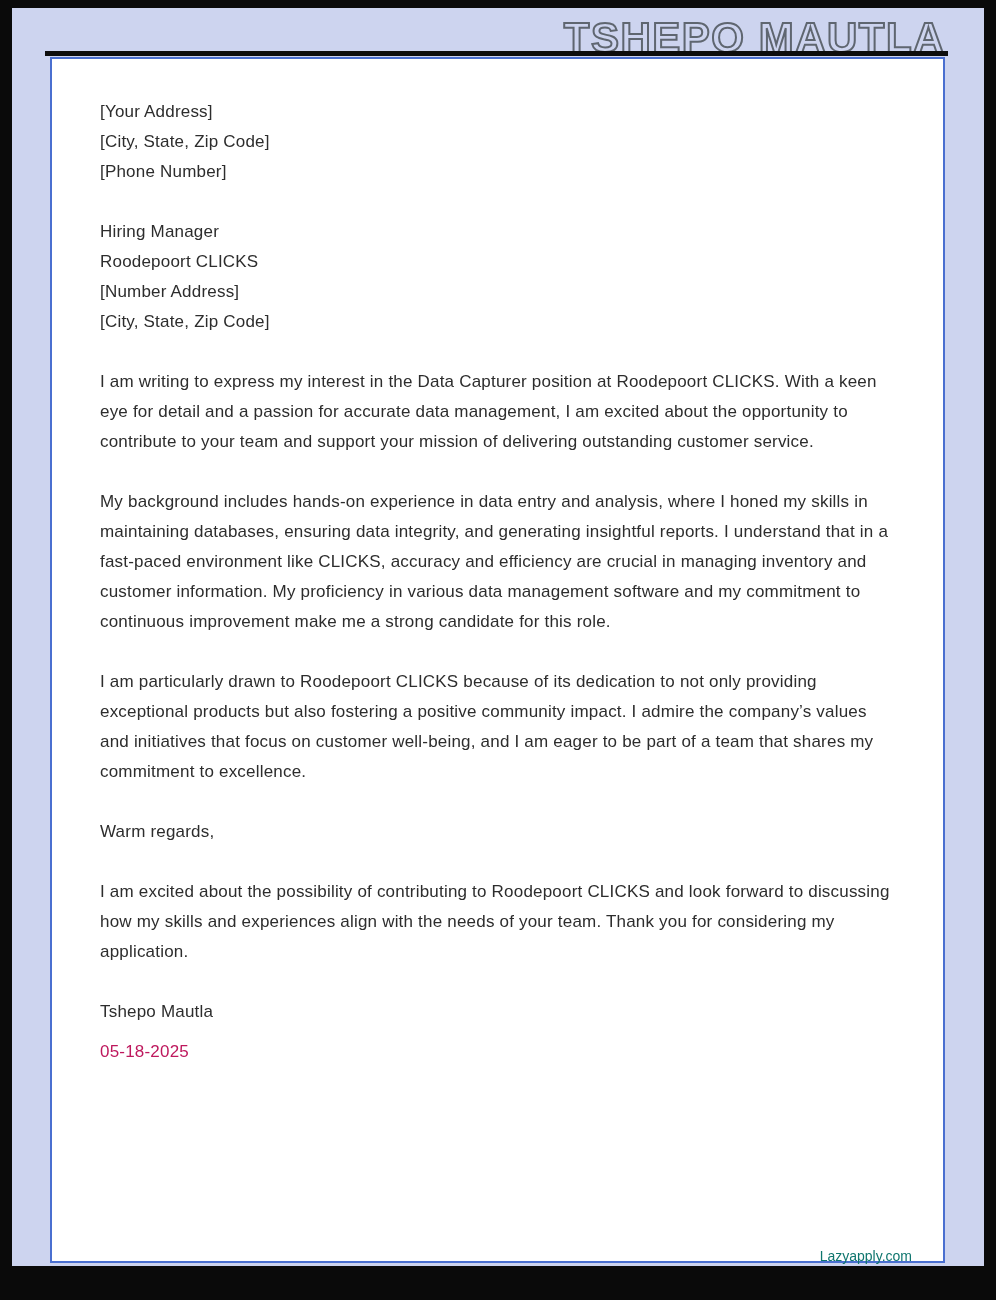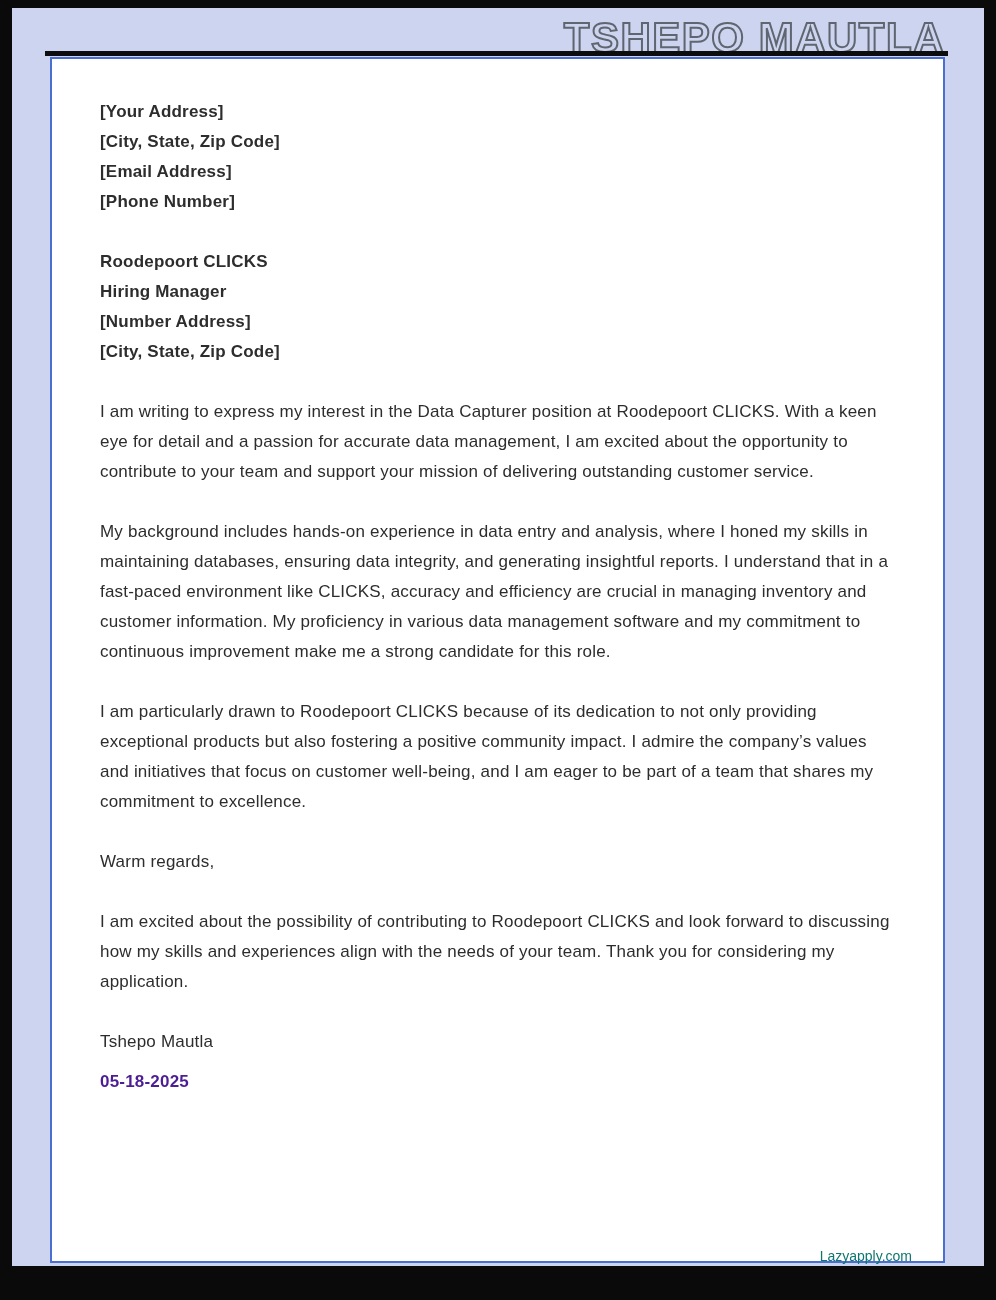--- a/index.html
+++ b/index.html
@@ -45,24 +45,24 @@
     overflow: hidden;
   }
 
   .page, .page p, .page .line {
     font-size: 17px;
     line-height: 30px;
     color: #2d2d2d;
     letter-spacing: 0.2px;
   }
 
-  .block { margin-bottom: 30px; font-weight: bold; }
+  .block { margin-bottom: 30px; }
   .page p { margin-bottom: 30px; }
   .page p.signature-name { margin-bottom: 10px; }
-  .page p.date { color: #4c1d95; margin-bottom: 0; font-weight: bold; }
+  .page p.date { color: #be185d; margin-bottom: 0; }
 
   .watermark {
     position: absolute;
     top: 1240px; right: 72px;
     font-size: 14px;
     line-height: 16px;
     color: #0f766e;
   }
 </style>
 </head>
@@ -72,27 +72,26 @@
 
   <div class="header-name">TSHEPO MAUTLA</div>
 
   <div class="divider"></div>
 
   <div class="page">
 
     <div class="block">
       <div class="line">[Your Address]</div>
       <div class="line">[City, State, Zip Code]</div>
-      <div class="line">[Email Address]</div>
       <div class="line">[Phone Number]</div>
     </div>
 
     <div class="block">
+      <div class="line">Hiring Manager</div>
       <div class="line">Roodepoort CLICKS</div>
-      <div class="line">Hiring Manager</div>
       <div class="line">[Number Address]</div>
       <div class="line">[City, State, Zip Code]</div>
     </div>
 
 
     <p>I am writing to express my interest in the Data Capturer position at Roodepoort CLICKS. With a keen eye for detail and a passion for accurate data management, I am excited about the opportunity to contribute to your team and support your mission of delivering outstanding customer service.</p>
     <p>My background includes hands-on experience in data entry and analysis, where I honed my skills in maintaining databases, ensuring data integrity, and generating insightful reports. I understand that in a fast-paced environment like CLICKS, accuracy and efficiency are crucial in managing inventory and customer information. My proficiency in various data management software and my commitment to continuous improvement make me a strong candidate for this role.</p>
     <p>I am particularly drawn to Roodepoort CLICKS because of its dedication to not only providing exceptional products but also fostering a positive community impact. I admire the company’s values and initiatives that focus on customer well-being, and I am eager to be part of a team that shares my commitment to excellence.</p>
     <p>Warm regards,</p>
 

